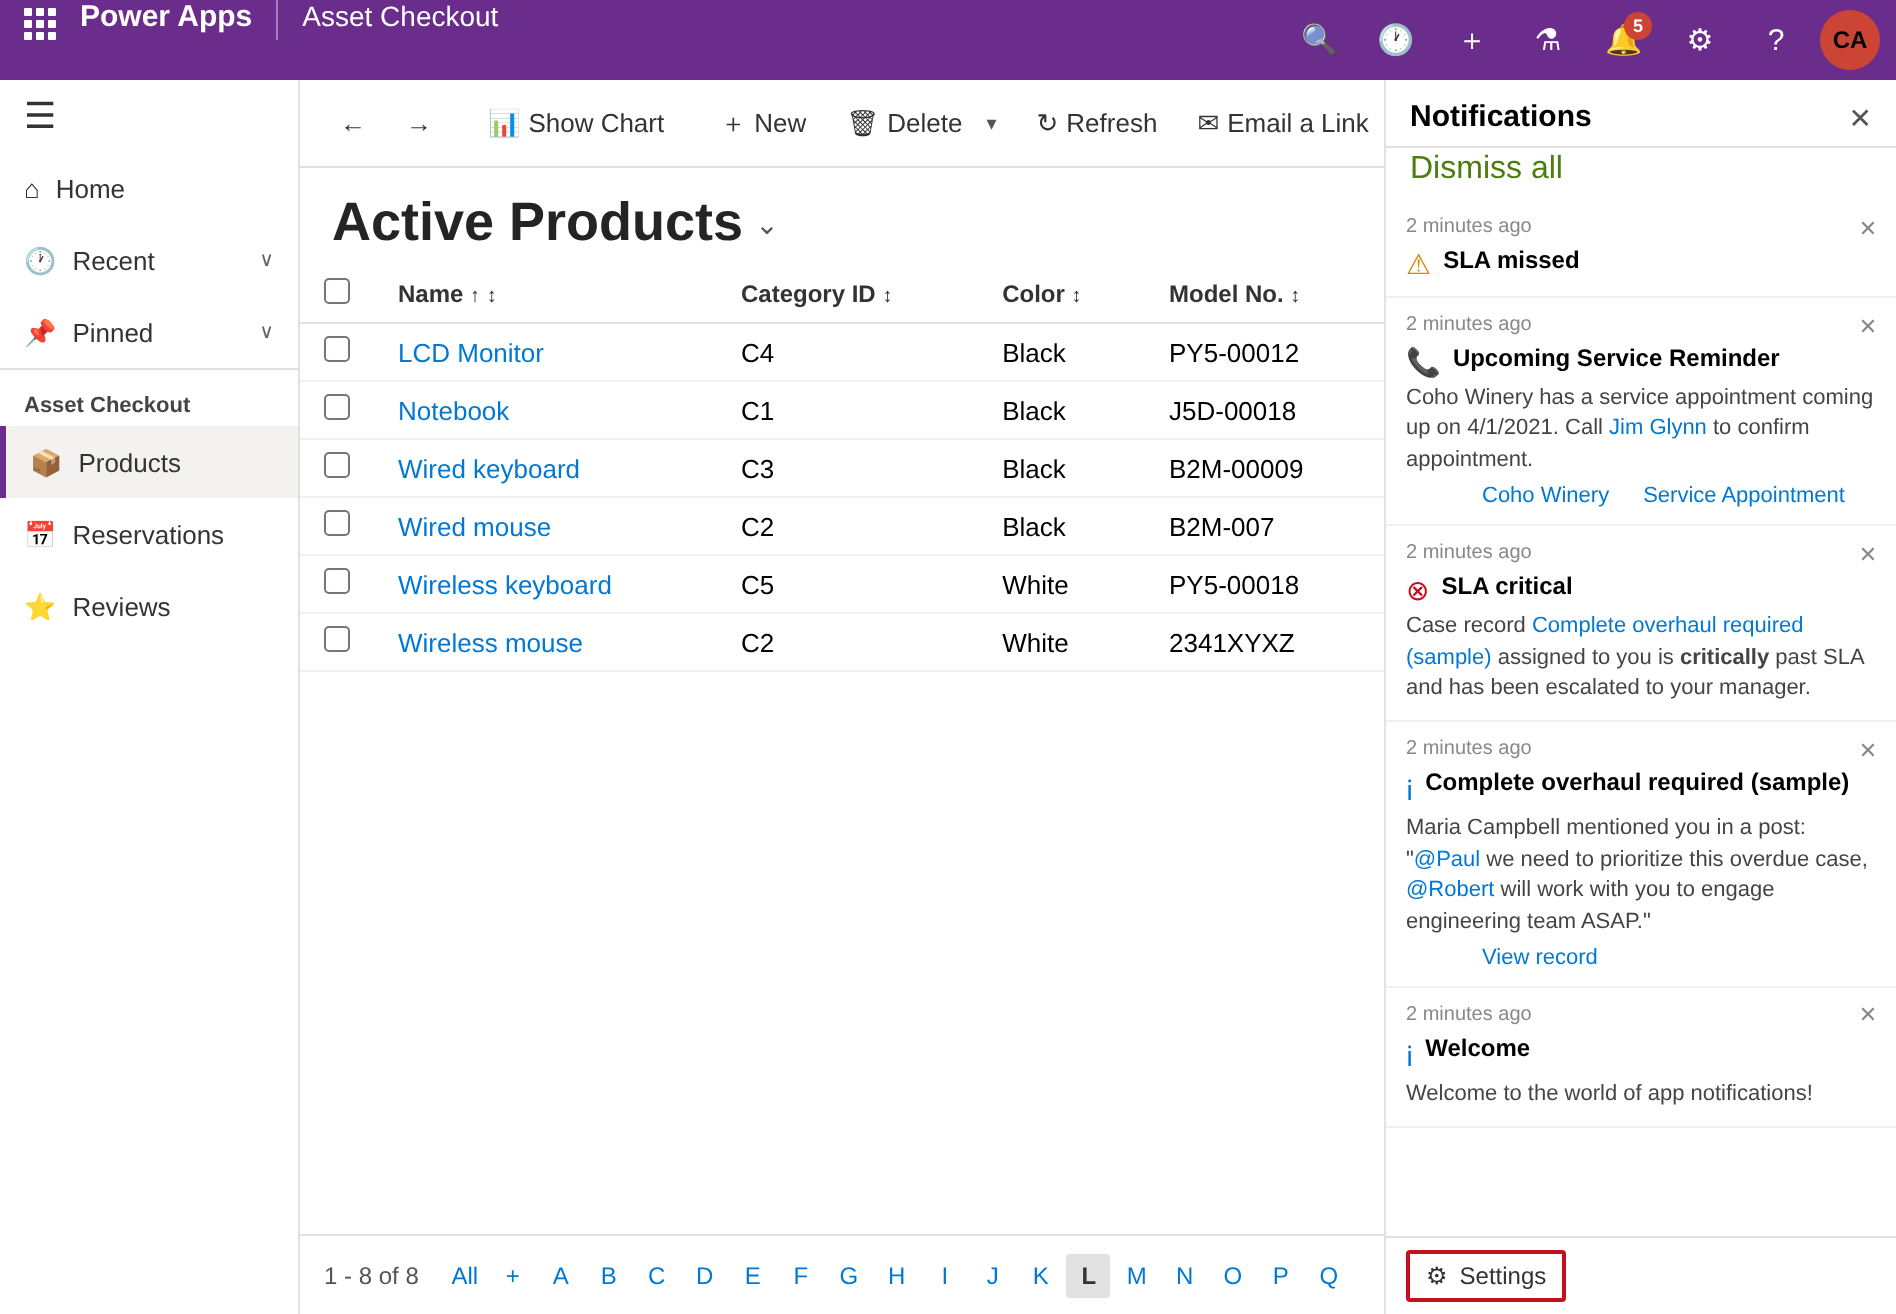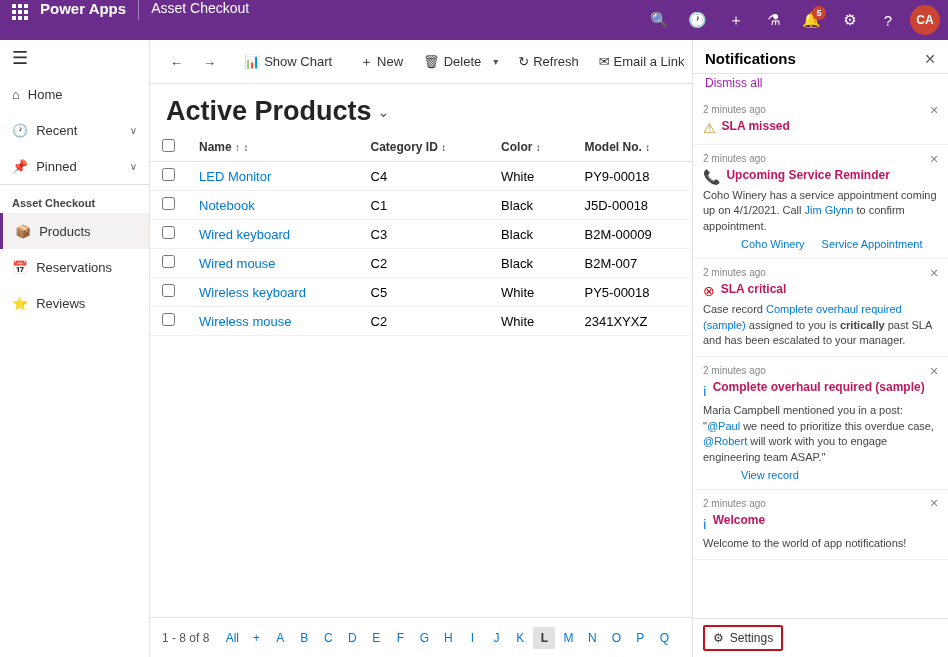--- a/index.html
+++ b/index.html
@@ -28,21 +28,21 @@
     }
     .badge {
       position: absolute; top: 2px; right: 2px;
       background: #c43; color: white; font-size: 9px;
       border-radius: 50%; width: 14px; height: 14px;
       display: flex; align-items: center; justify-content: center; font-weight: bold;
     }
     .avatar {
       width: 30px; height: 30px; border-radius: 50%; background: #c43;
       display: flex; align-items: center; justify-content: center;
-      font-size: 12px; font-weight: bold; color: #ffffff; cursor: pointer;
+      font-size: 12px; font-weight: bold; color: #000000; cursor: pointer;
     }
 
     
     .main-body { display: flex; flex: 1; overflow: hidden; }
 
     
     .sidebar {
       width: 150px; background: white; border-right: 1px solid #e1e1e1;
       display: flex; flex-direction: column; flex-shrink: 0;
     }
@@ -117,34 +117,34 @@
       width: 256px; background: white; border-left: 1px solid #e1e1e1;
       display: flex; flex-direction: column; flex-shrink: 0; position: relative;
       overflow: hidden;
     }
     .notif-header {
       padding: 10px 12px 6px; display: flex; align-items: center; justify-content: space-between;
       border-bottom: 1px solid #e1e1e1; flex-shrink: 0;
     }
     .notif-title { font-size: 15px; font-weight: 600; }
     .notif-close { cursor: pointer; font-size: 14px; color: #555; }
-    .notif-dismiss { color: #a21caf; font-size: 12px; cursor: pointer; padding: 2px 12px 6px; flex-shrink: 0; }
+    .notif-dismiss { color: #4d7c0f; font-size: 16px; cursor: pointer; padding: 2px 12px 6px; flex-shrink: 0; }
     .notif-list { overflow-y: auto; flex: 1; }
 
     .notif-item {
       padding: 8px 10px; border-bottom: 1px solid #f0f0f0; position: relative;
     }
     .notif-time { font-size: 10px; color: #888; margin-bottom: 4px; }
     .notif-item-header { display: flex; align-items: flex-start; gap: 6px; }
     .notif-icon { font-size: 14px; flex-shrink: 0; margin-top: 1px; }
     .notif-icon.warn { color: #d88800; }
     .notif-icon.info { color: #0078d4; }
     .notif-icon.phone { color: #444; }
     .notif-icon.error { color: #c50f1f; }
-    .notif-item-title { font-size: 12px; font-weight: 600; color: #be185d; }
+    .notif-item-title { font-size: 12px; font-weight: 600; color: #000000; }
     .notif-body { font-size: 11px; color: #444; margin-top: 3px; line-height: 1.4; }
     .notif-body a { color: #0078d4; text-decoration: none; }
     .notif-body b { font-weight: 600; }
     .notif-links { display: flex; gap: 17px; margin-top: 4px; margin-left: 38px; }
     .notif-link { font-size: 11px; color: #0078d4; cursor: pointer; text-decoration: none; }
     .notif-item-close {
       position: absolute; top: 6px; right: 6px; font-size: 11px;
       color: #888; cursor: pointer; display: flex; align-items: center; justify-content: center;
       width: 16px; height: 16px;
     }
@@ -294,24 +294,24 @@
               <span>Model No.</span>
               <span class="sort-icon"> ↕</span>
             </th>
           </tr>
         </thead>
         <tbody id="table-body">
             <tr>
     <td class="col-check">
       <input type="checkbox" style="">
     </td>
-    <td class="link-cell"><a href="#">LED Monitor</a></td>
+    <td class="link-cell"><a href="#">LCD Monitor</a></td>
     <td>C4</td>
-    <td>White</td>
-    <td>PY9-00018</td>
+    <td>Black</td>
+    <td>PY5-00012</td>
   </tr>
             <tr>
     <td class="col-check">
       <input type="checkbox" style="">
     </td>
     <td class="link-cell"><a href="#">Notebook</a></td>
     <td>C1</td>
     <td>Black</td>
     <td>J5D-00018</td>
   </tr>

